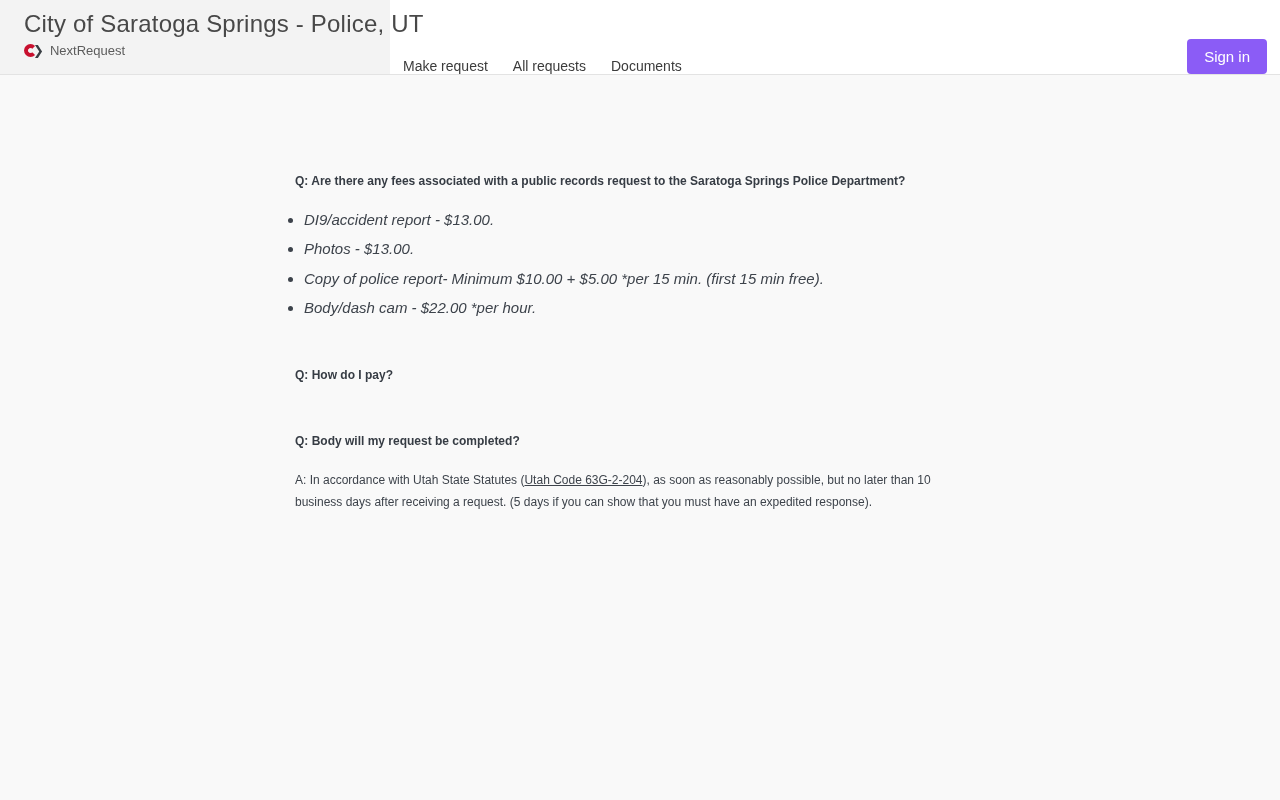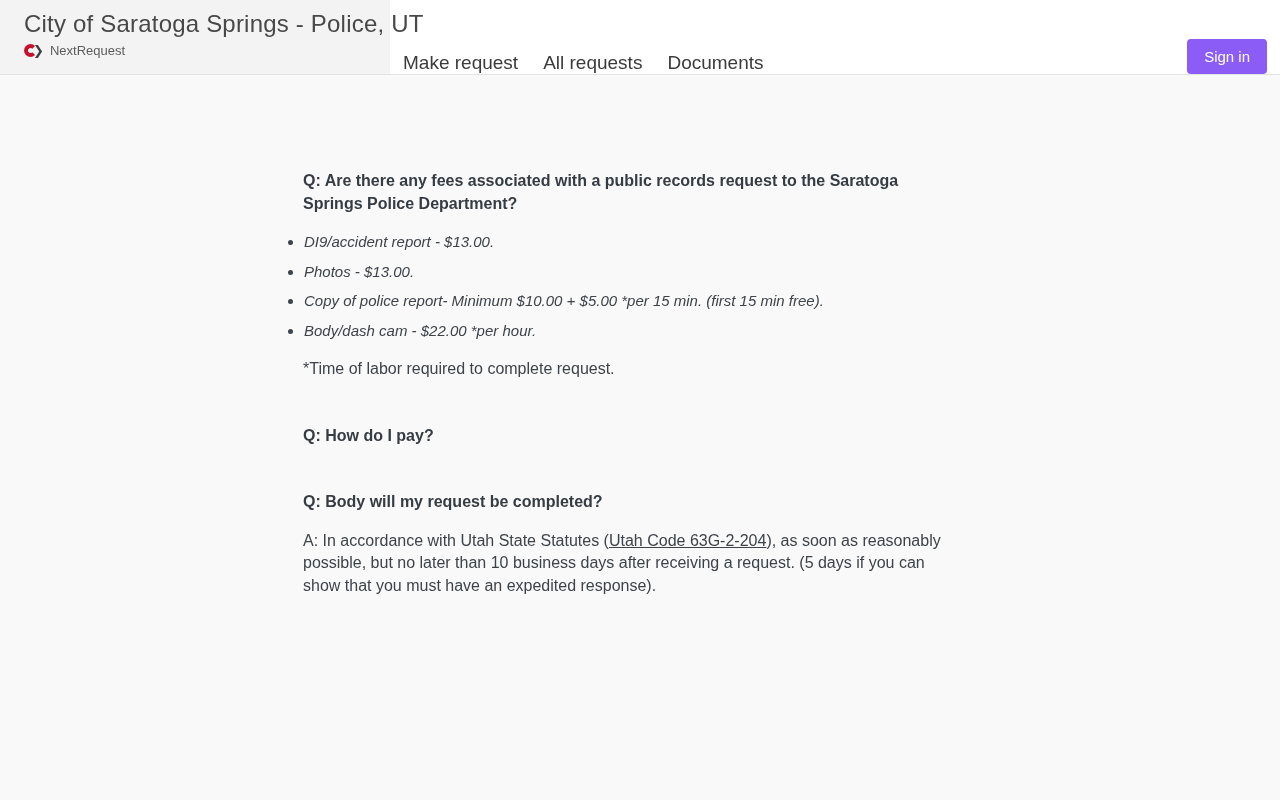--- a/index.html
+++ b/index.html
@@ -60,21 +60,21 @@
     line-height: 1;
   }
   .brand-name {
     font-size: 13px;
     color: #5c5c5c;
   }
   .nav {
     display: flex;
     gap: 25px;
     margin-left: 13px;
-    font-size: 19px;
+    font-size: 14px;
   }
   .nav-item {
     color: #3b3b3b;
     text-decoration: none;
     cursor: pointer;
   }
   .header-spacer { flex: 1; }
   .sign-in-btn {
     margin-right: 13px;
     background: #8b5cf6;
@@ -94,23 +94,23 @@
     padding-top: 49px;
     padding-bottom: 40px;
   }
   .page-title {
     font-size: 29px;
     font-weight: 400;
     color: #1f2a52;
     margin: 0;
   }
   .main p {
-    font-size: 16px;
+    font-size: 12px;
     line-height: 22.5px;
-    margin: 16px 16px;
+    margin: 16px 8px;
   }
   .question {
     font-weight: 700;
     margin-top: 44px !important;
     color: #363c44;
   }
   .first-question { margin-top: 46px !important; }
   .inline-link {
     color: inherit;
     text-decoration: underline;
@@ -157,19 +157,18 @@
   <p class="question first-question">Q: Are there any fees associated with a public records request to the Saratoga Springs Police Department?</p>
 
   <ul class="fees">
     <li>DI9/accident report - $13.00.</li>
     <li>Photos - $13.00.</li>
     <li><span>Copy of police report- Minimum $10.00 + $5.00 *per 15 min. (first 15 min free).</span>
     </li>
     <li>Body/dash cam - $22.00 *per hour.</li>
   </ul>
 
-  <p>*Time of labor required to complete request.</p>
 
   <p class="question">Q: How do I pay?</p>
 
   <p class="question">Q: Body will my request be completed?</p>
   <p><span>A: In accordance with Utah State Statutes (</span><a class="inline-link">Utah Code 63G-2-204</a><span>), as soon as reasonably possible, but no later than 10 business days after receiving a request. (5 days if you can show that you must have an expedited response).</span></p>
 </main>
 
 </body></html>

